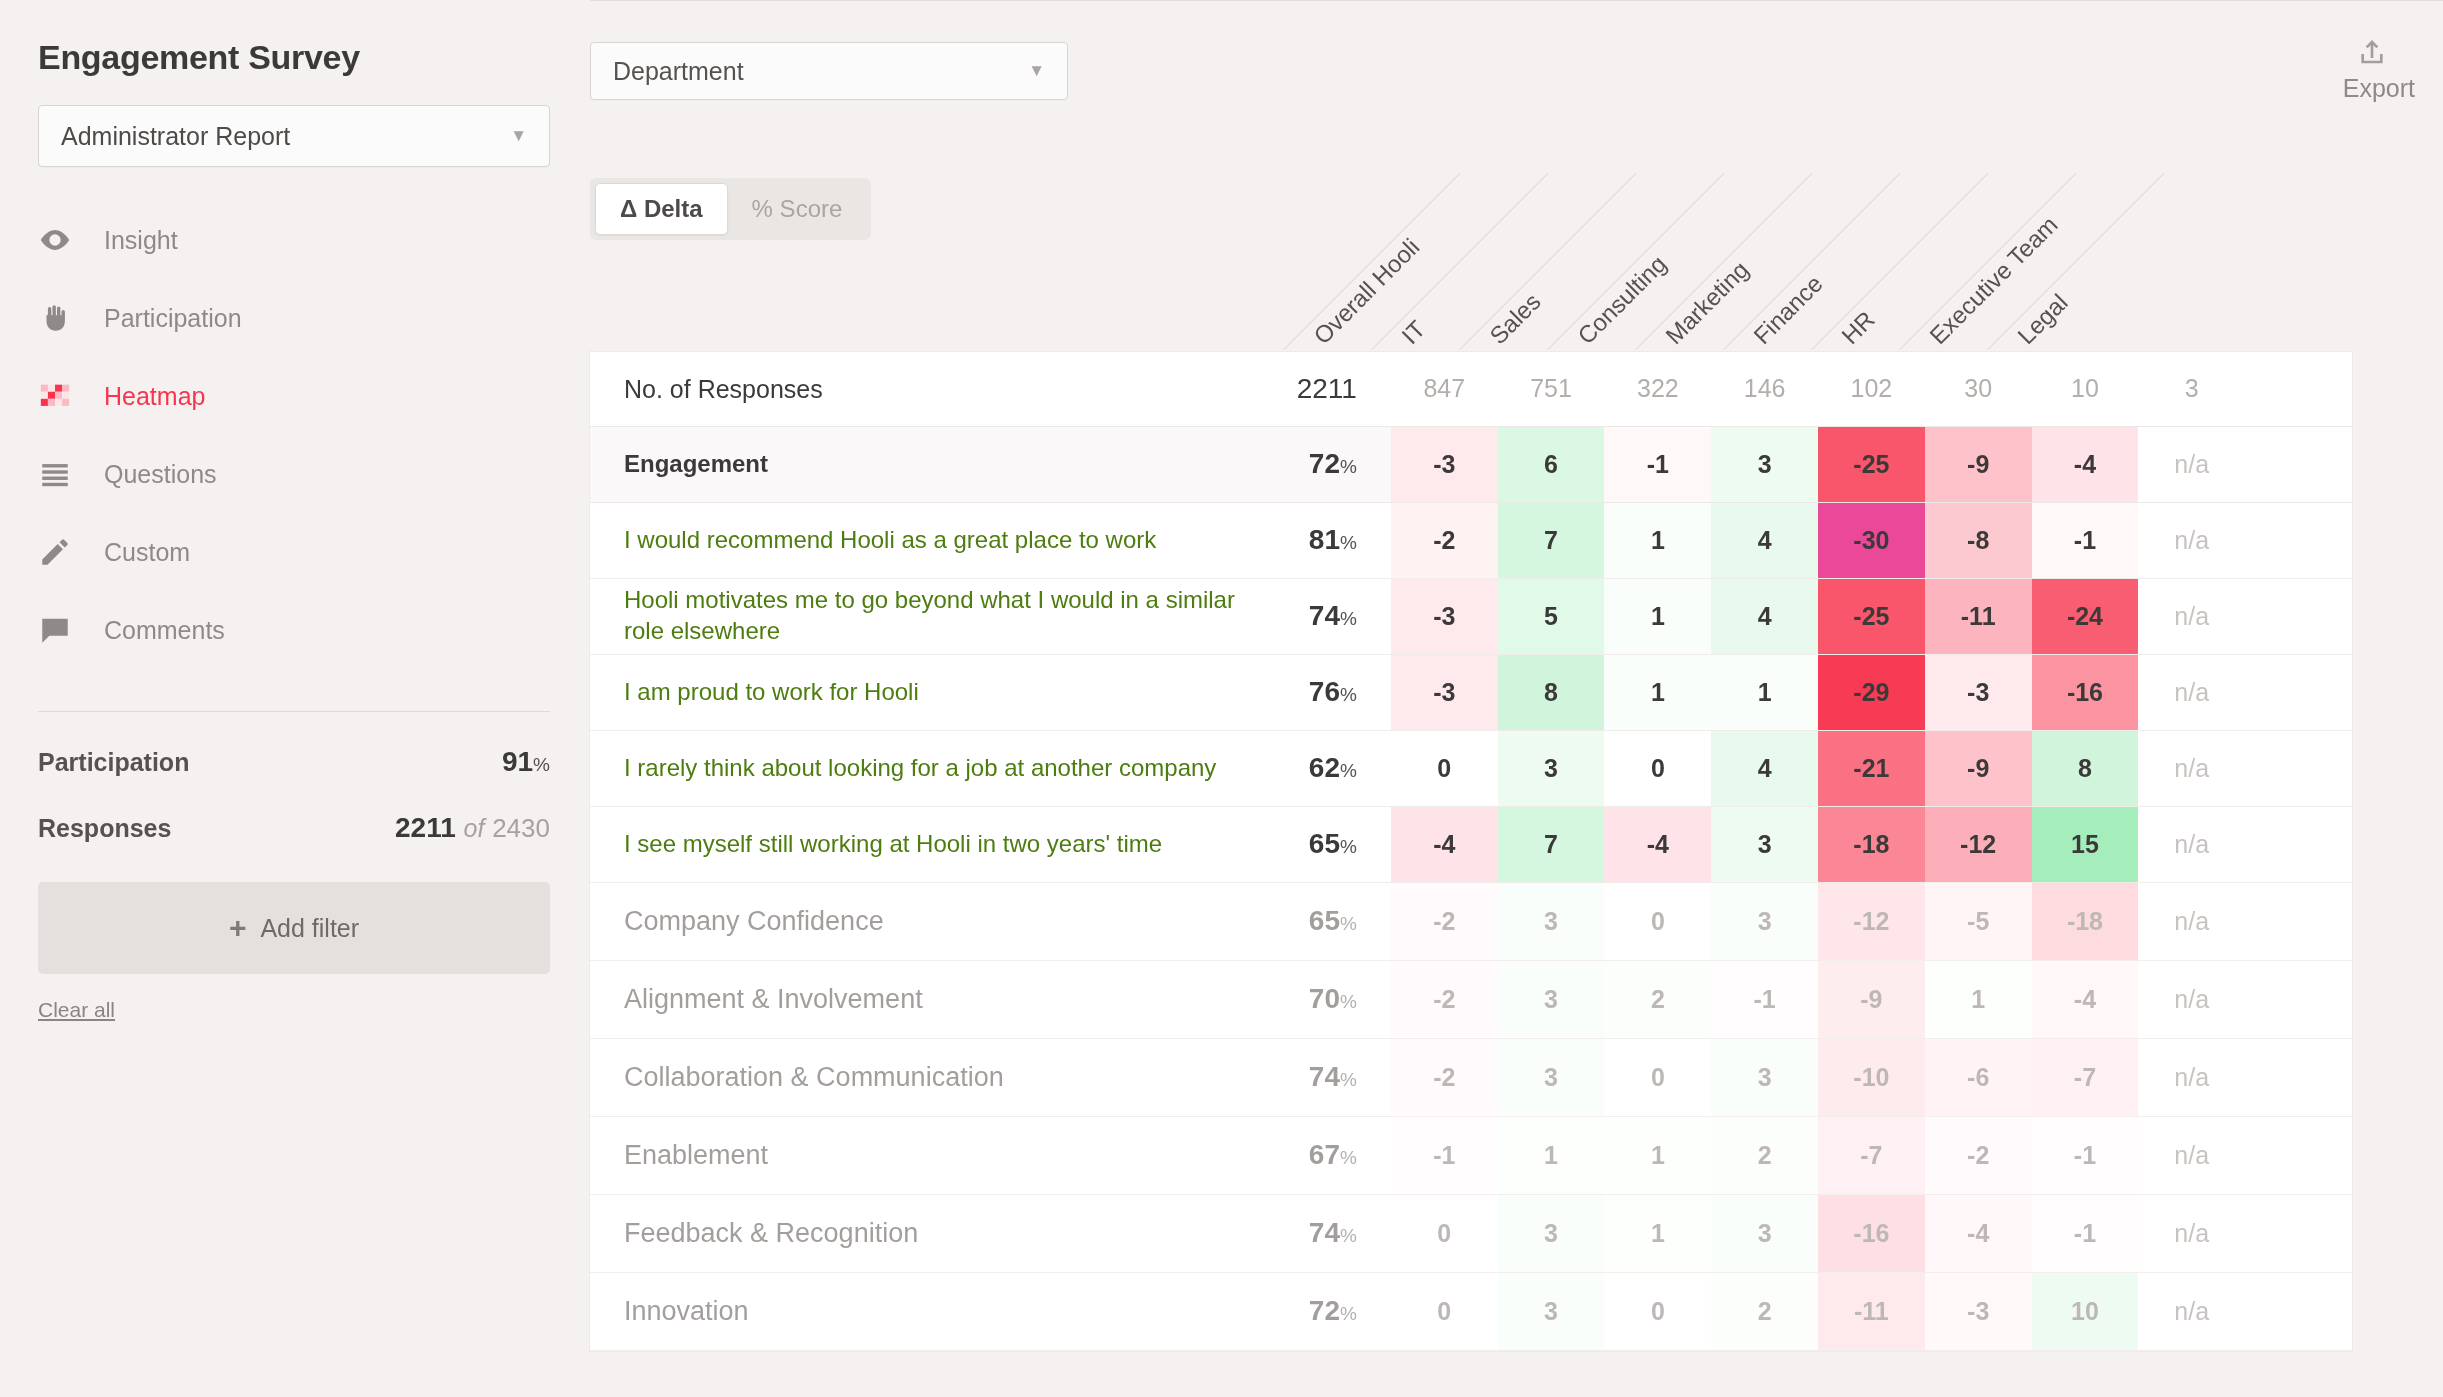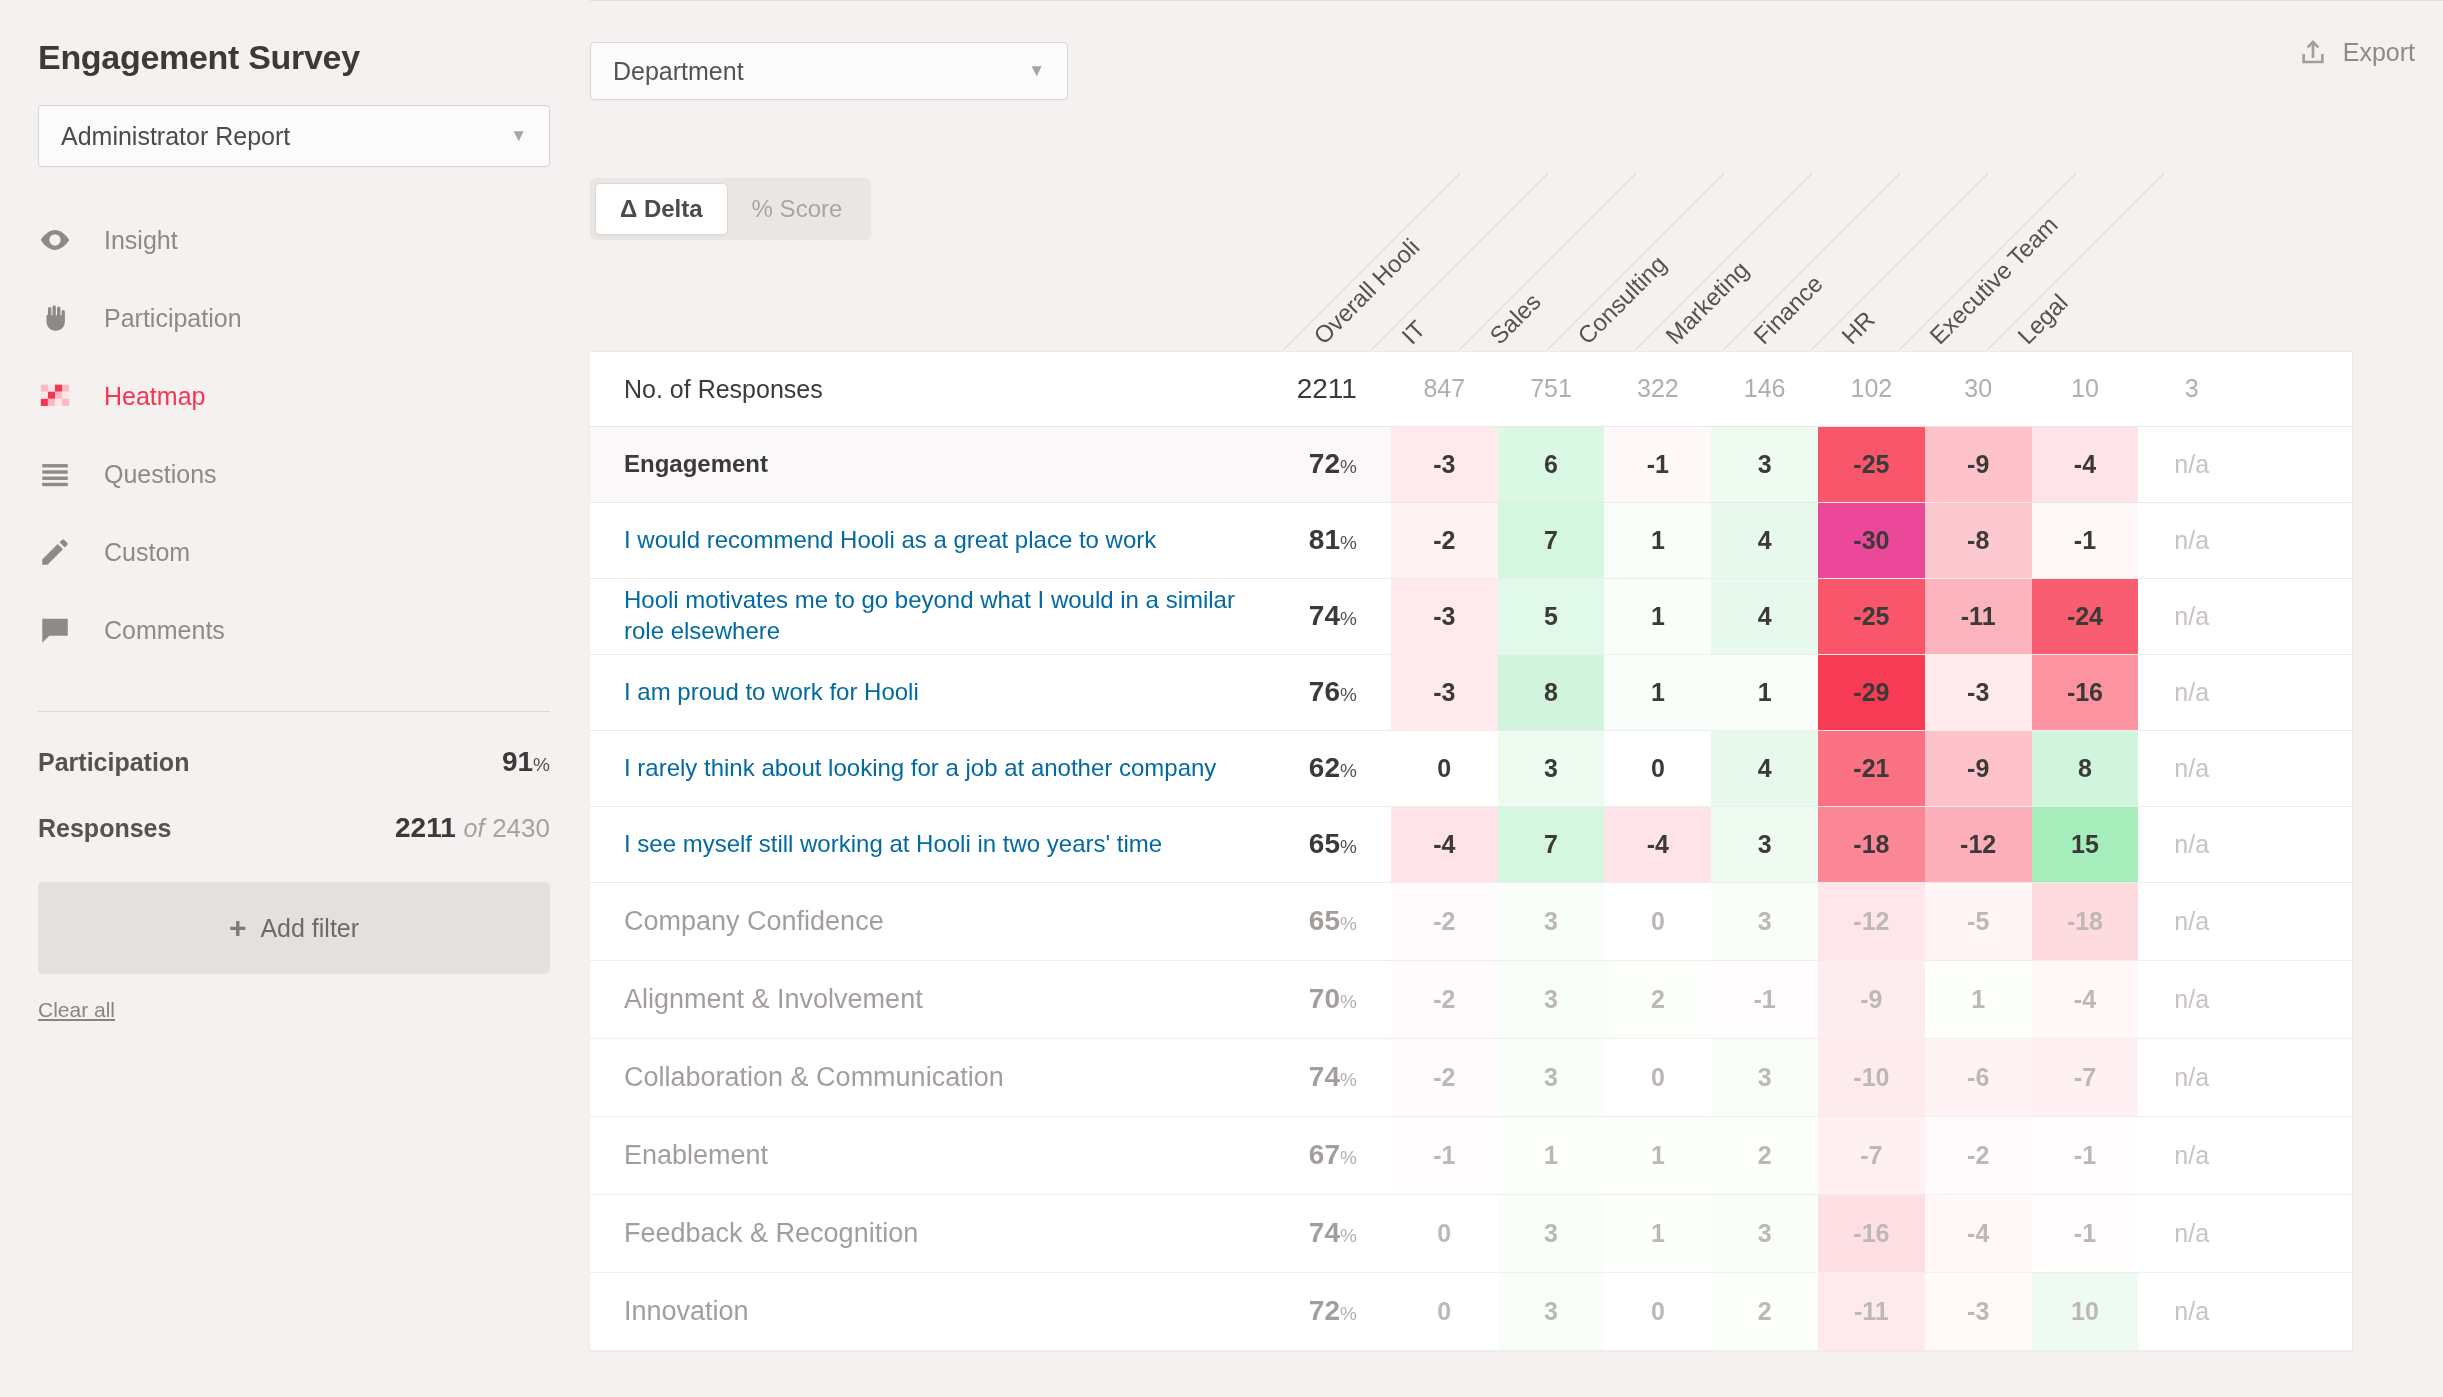--- a/index.html
+++ b/index.html
@@ -73,21 +73,21 @@
     width: 478px; height: 58px; background: #fcfbfb;
     border: 1px solid #d8d4d2; border-radius: 4px;
     display: flex; align-items: center; padding: 0 22px;
     font-size: 25px; color: #55524f;
     box-shadow: 0 1px 1px rgba(0,0,0,0.02);
     margin-top: 16px;
   }
   .dept-select .caret { position: absolute; right: 22px; font-size: 17px; color: #aaa5a2; }
   .export-btn {
     position: absolute; right: 28px; top: 38px;
-    display: flex; align-items: flex-start; cursor: pointer;
+    display: flex; align-items: center; cursor: pointer; flex-direction: column;
   }
   .export-label { font-size: 25px; color: #8f8a87; margin-left: 14px; }
 
   .toggle-group {
     position: absolute; left: 0px; top: 178px;
     background: #eae6e4; border-radius: 6px; padding: 5px;
     display: flex; align-items: center;
   }
   .toggle-btn {
     height: 52px; padding: 0 24px; display: flex; align-items: center;
@@ -106,21 +106,21 @@
   .hdr-line { position: absolute; bottom: 0; transform-origin: left bottom;
          transform: rotate(-45deg); height: 1px; background: #dedad8; }
 
   
   .table-wrap {
     position: absolute; left: 0px; top: 352px; width: 1762px;
     background: #ffffff; box-shadow: 0 0 0 1px #eeeae8;
   }
   table { border-collapse: collapse; width: 1762px; table-layout: fixed; }
   td { padding: 0; }
-  .c-label { width: 540px; padding: 0 0 0 34px; font-size: 24px; color: #0369a1; line-height: 1.28; }
+  .c-label { width: 540px; padding: 0 0 0 34px; font-size: 24px; color: #4d7c0f; line-height: 1.28; }
   .c-score { width: 120px; text-align: right; padding-right: 34px;
              font-size: 28px; font-weight: bold; color: #3c3a39; white-space: nowrap;}
   .c-score .pc { font-size: 19px; font-weight: normal; color: #55524f; }
   .c-data { width: 88px; text-align: center; font-size: 25px; color: #3c3a39; font-weight: bold;}
 
   tr.r-resp td { height: 74px; border-bottom: 1px solid #ece8e6; }
   tr.r-resp .c-label { color: #3c3a39; font-size: 25px; font-weight: normal;}
   tr.r-resp .c-score { font-weight: normal; font-size: 28px; }
   tr.r-resp .c-data { color: #b3aeab; font-weight: normal; font-size: 25px; }
 

